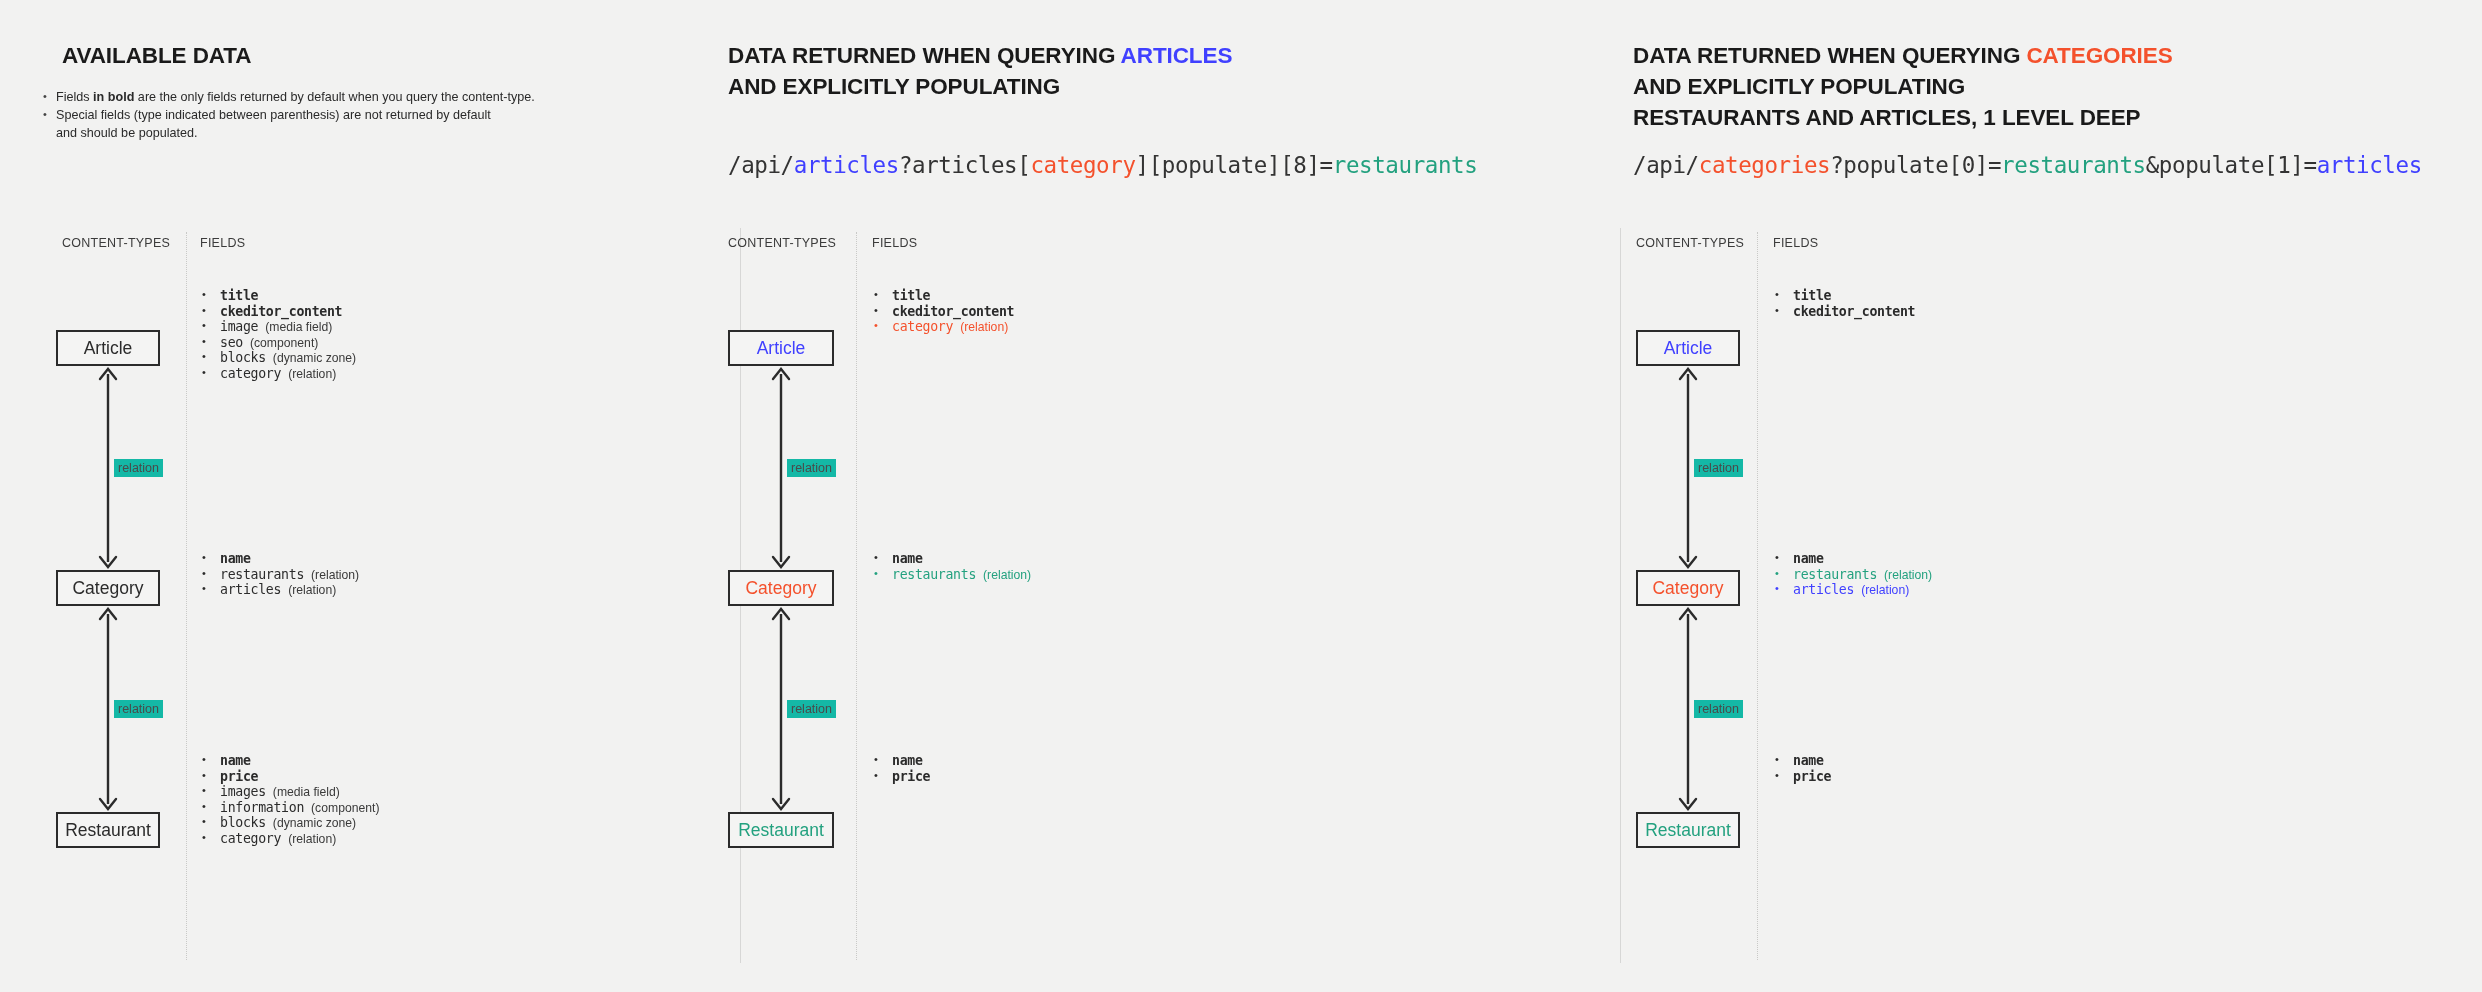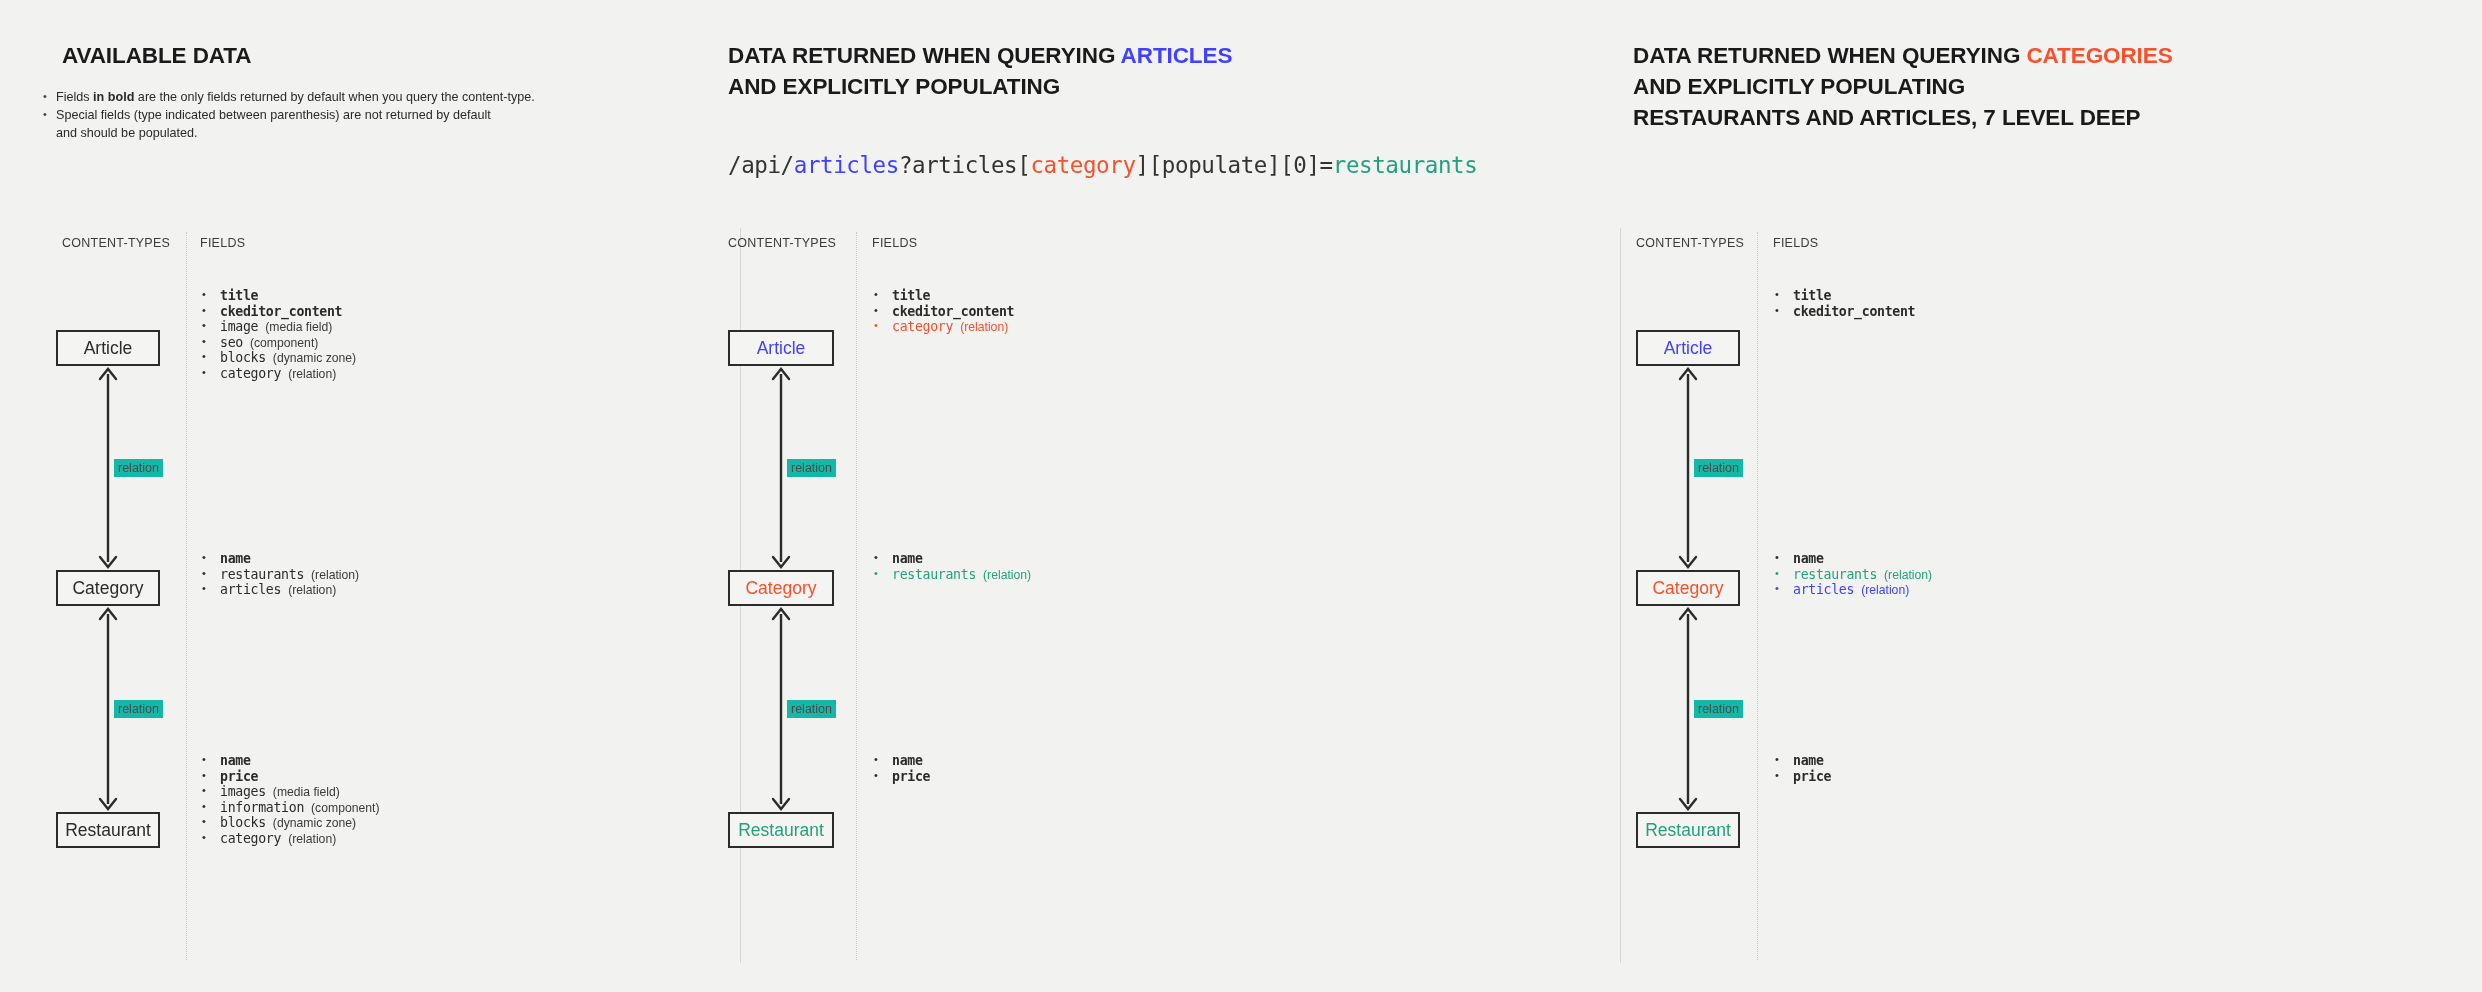--- a/index.html
+++ b/index.html
@@ -244,21 +244,21 @@
         <div class="field-row "><span class="fname">information</span><span class="ftype">(component)</span></div>
         <div class="field-row "><span class="fname">blocks</span><span class="ftype">(dynamic zone)</span></div>
         <div class="field-row "><span class="fname">category</span><span class="ftype">(relation)</span></div>
       </div>
     </div>
     <div class="panel" id="panel-1" style="left: 0px; width: 2482px;">
       <div class="heading" style="left: 728px; top: 40px;">
         <div>DATA RETURNED WHEN QUERYING <span class="hl-blue">ARTICLES</span></div>
         <div>AND EXPLICITLY POPULATING</div>
       </div>
-      <div class="url" style="left: 728px; top: 152px;"><span>/api/</span><span class="t-blue">articles</span><span>?articles[</span><span class="t-red">category</span><span>][populate][0]=</span><span class="t-green">restaurants</span></div>
+      <div class="url" style="left: 728px; top: 152px;"><span>/api/</span><span class="t-blue">articles</span><span>?articles[</span><span class="t-red">category</span><span>][populate][8]=</span><span class="t-green">restaurants</span></div>
       <div class="col-label" style="left: 728px; top: 236px;">CONTENT-TYPES</div>
       <div class="col-label" style="left: 872px; top: 236px;">FIELDS</div>
       <div class="dotted-div" style="left: 856px;"></div>
       <div class="ct-box c-blue" style="left: 728px; top: 330px; width: 106px;">Article</div>
       <div class="ct-box c-red" style="left: 728px; top: 570px; width: 106px;">Category</div>
       <div class="ct-box c-green" style="left: 728px; top: 812px; width: 106px;">Restaurant</div>
       <div class="rel-arrow" style="left: 761px; top: 366px; height: 204px;">
         <svg width="40" height="204" viewBox="0 0 40 204">
           <line x1="20" y1="8" x2="20" y2="196" stroke="#2b2b2b" stroke-width="2.4"></line>
           <polyline points="12,13 20,3 28,13" fill="none" stroke="#2b2b2b" stroke-width="2.4" stroke-linecap="round"></polyline>
@@ -285,22 +285,23 @@
       </div>
       <div class="field-list" style="left: 872px; top: 752px;">
         <div class="field-row bold "><span class="fname">name</span></div>
         <div class="field-row bold "><span class="fname">price</span></div>
       </div>
     </div>
     <div class="panel" id="panel-2" style="left: 16px; width: 2482px;">
       <div class="heading" style="left: 1617px; top: 40px;">
         <div>DATA RETURNED WHEN QUERYING <span class="hl-red">CATEGORIES</span></div>
         <div>AND EXPLICITLY POPULATING</div>
-        <div>RESTAURANTS AND ARTICLES, 7 LEVEL DEEP</div>
-      </div>
+        <div>RESTAURANTS AND ARTICLES, 1 LEVEL DEEP</div>
+      </div>
+      <div class="url" style="left: 1617px; top: 152px;"><span>/api/</span><span class="t-red">categories</span><span>?populate[0]=</span><span class="t-green">restaurants</span><span>&amp;populate[1]=</span><span class="t-blue">articles</span></div>
       <div class="col-label" style="left: 1620px; top: 236px;">CONTENT-TYPES</div>
       <div class="col-label" style="left: 1757px; top: 236px;">FIELDS</div>
       <div class="dotted-div" style="left: 1741px;"></div>
       <div class="ct-box c-blue" style="left: 1620px; top: 330px; width: 104px;">Article</div>
       <div class="ct-box c-red" style="left: 1620px; top: 570px; width: 104px;">Category</div>
       <div class="ct-box c-green" style="left: 1620px; top: 812px; width: 104px;">Restaurant</div>
       <div class="rel-arrow" style="left: 1652px; top: 366px; height: 204px;">
         <svg width="40" height="204" viewBox="0 0 40 204">
           <line x1="20" y1="8" x2="20" y2="196" stroke="#2b2b2b" stroke-width="2.4"></line>
           <polyline points="12,13 20,3 28,13" fill="none" stroke="#2b2b2b" stroke-width="2.4" stroke-linecap="round"></polyline>

